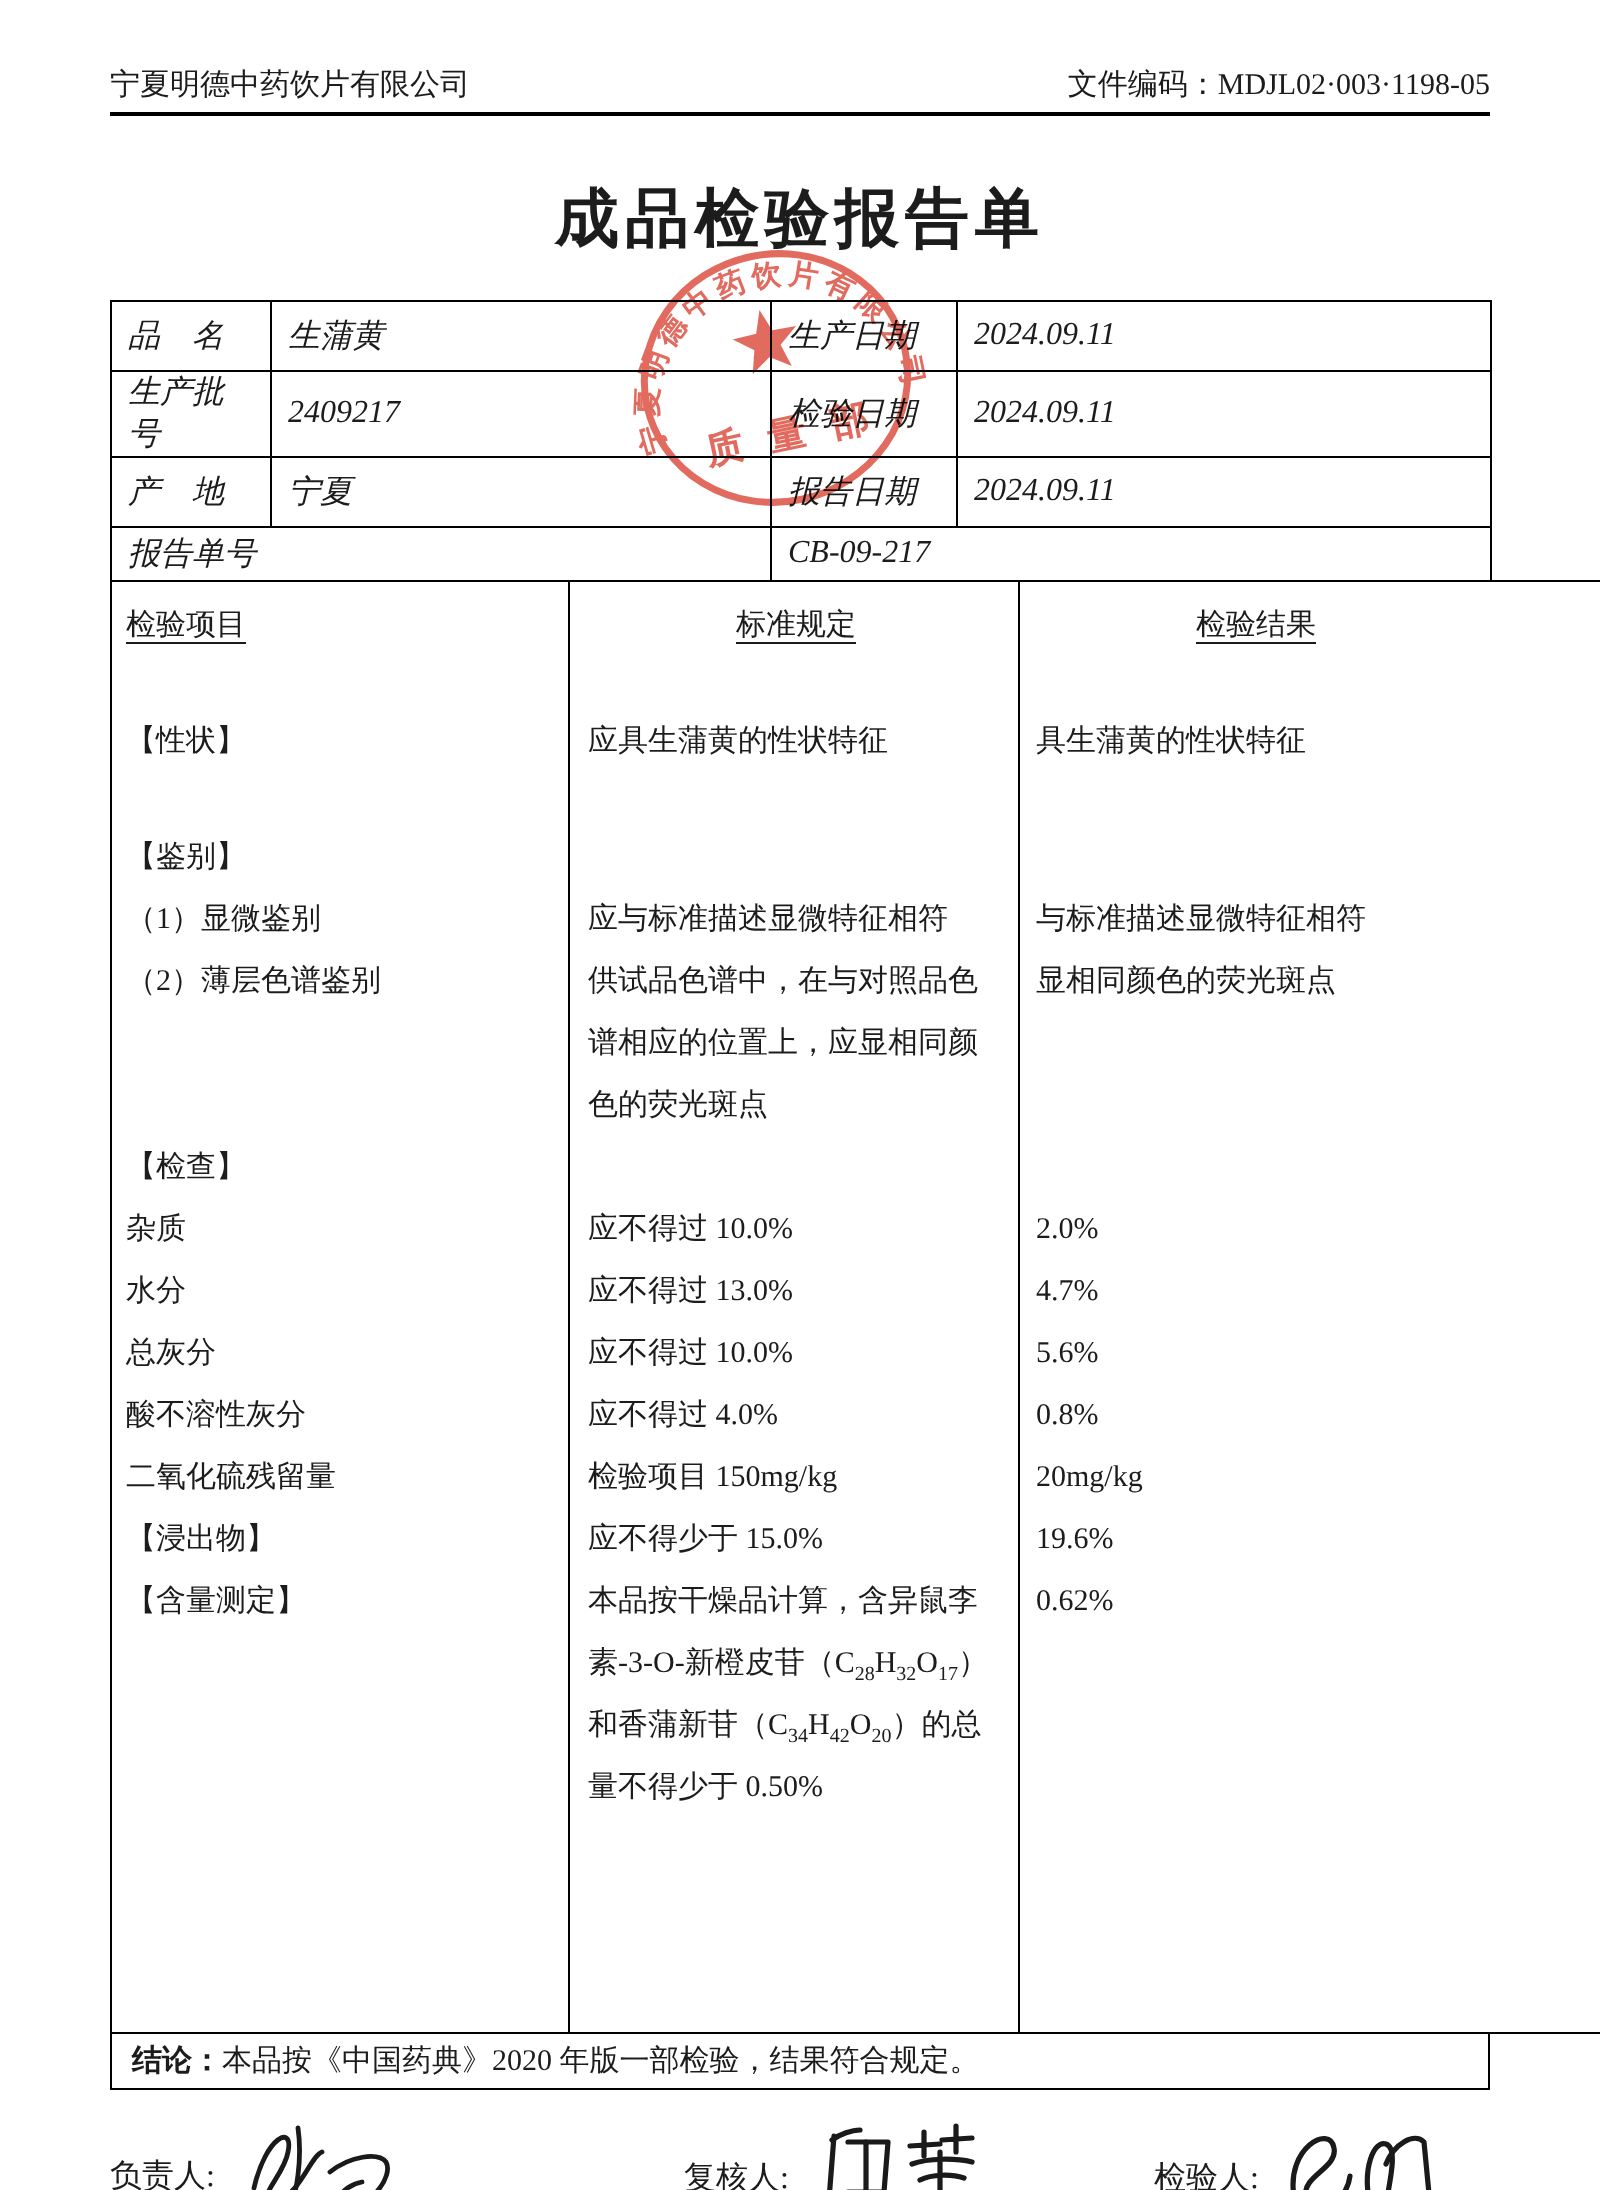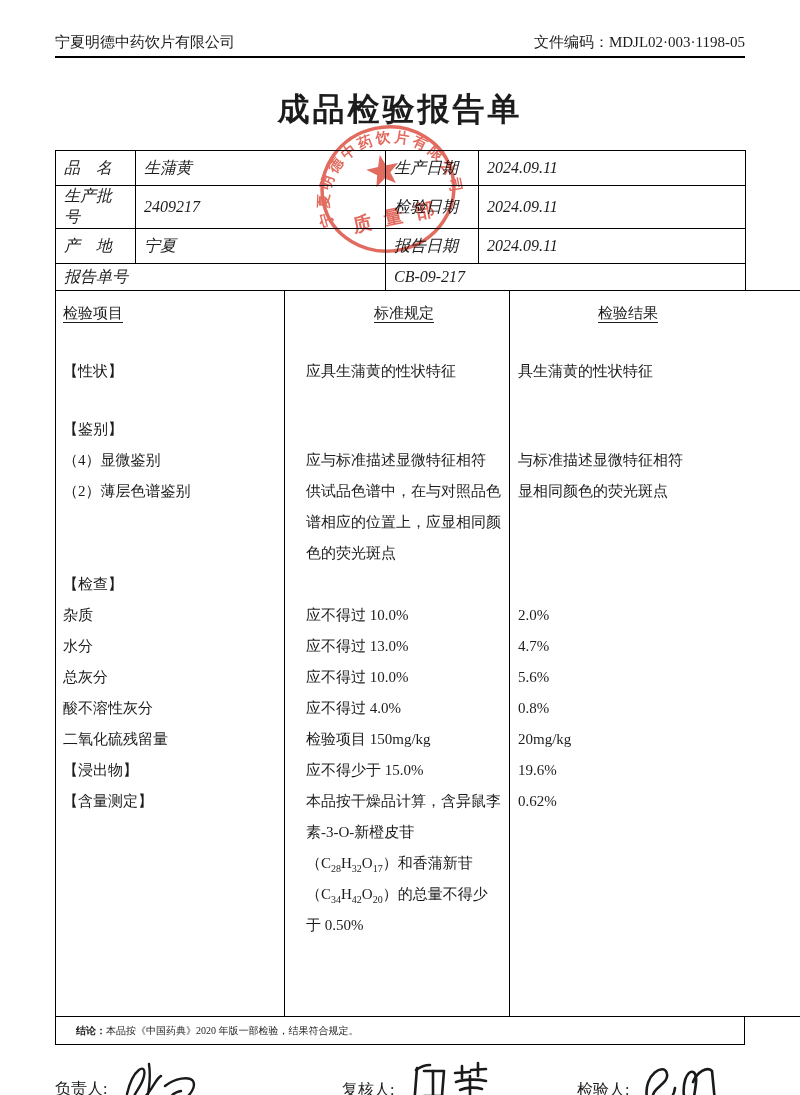--- a/index.html
+++ b/index.html
@@ -18,31 +18,31 @@
   table.info td { border:1px solid #000; padding:0 8px; font-size:16px; height:35px; vertical-align:middle;font-style:italic; }
   table.info tr.short td { height:27px; }
 
   
   .maintable { position:relative; width:796px; height:727px; border:1px solid #000; margin-top:-1px; font-size:15px; }
   .vline { position:absolute; top:0; bottom:0; width:1px; background:#000; }
   .vline.v1 { left:228px; } .vline.v2 { left:453px; }
   .trow { display:grid; grid-template-columns:228px 225px 235px; line-height:31px; }
   .trow .cell { overflow:hidden; }
   .trow .c1 { padding-left:7px; }
-  .trow .c2 { padding-left:22px; padding-right:7px; }
+  .trow .c2 { padding-left:10px; padding-right:7px; }
   .trow .c3 { padding-left:9px; padding-right:6px; }
   .trow.thead { padding-top:6px; line-height:32px; }
   .trow.thead .cell { text-align:center; }
   .trow.thead .c1 { text-align:left; }
   .trow.thead u { text-decoration:underline; text-underline-offset:4px; }
   .trow.k-section { margin-top:27px; }
   sub { font-size:10px; line-height:0; }
 
   
-  .conclusion { width:690px; border:1px solid #000; margin-top:-1px; height:29px; line-height:28px; font-size:10px; padding-left:20px; }
+  .conclusion { width:690px; border:1px solid #000; margin-top:-1px; height:29px; line-height:28px; font-size:15px; padding-left:10px; }
   .conclusion b { font-weight:bold; }
   .signs { position:relative; height:64px; margin-top:5px; font-size:16px; }
   .sig-group { position:absolute; top:14px; display:flex; align-items:center; }
   .sig-group .lbl { line-height:22px; white-space:nowrap; }
   .sig-group svg { margin-top:-6px; margin-left:6px; }
   .sig1 { left:0; } .sig2 { left:287px; } .sig3 { left:522px; }
 
   
   .stamp { position:absolute; mix-blend-mode:multiply; pointer-events:none; }
   .stamp-a { left:303px; top:111px; opacity:.82; }
@@ -107,21 +107,21 @@
             <div class="cell c1">【性状】</div>
             <div class="cell c2">应具生蒲黄的性状特征</div>
             <div class="cell c3">具生蒲黄的性状特征</div>
           </div>
           <div class="trow k-section">
             <div class="cell c1">【鉴别】</div>
             <div class="cell c2"></div>
             <div class="cell c3"></div>
           </div>
           <div class="trow k-subitem">
-            <div class="cell c1">（4）显微鉴别</div>
+            <div class="cell c1">（1）显微鉴别</div>
             <div class="cell c2">应与标准描述显微特征相符</div>
             <div class="cell c3">与标准描述显微特征相符</div>
           </div>
           <div class="trow k-subitem">
             <div class="cell c1">（2）薄层色谱鉴别</div>
             <div class="cell c2">供试品色谱中，在与对照品色谱相应的位置上，应显相同颜色的荧光斑点</div>
             <div class="cell c3">显相同颜色的荧光斑点</div>
           </div>
           <div class="trow k-item">
             <div class="cell c1">【检查】</div>

